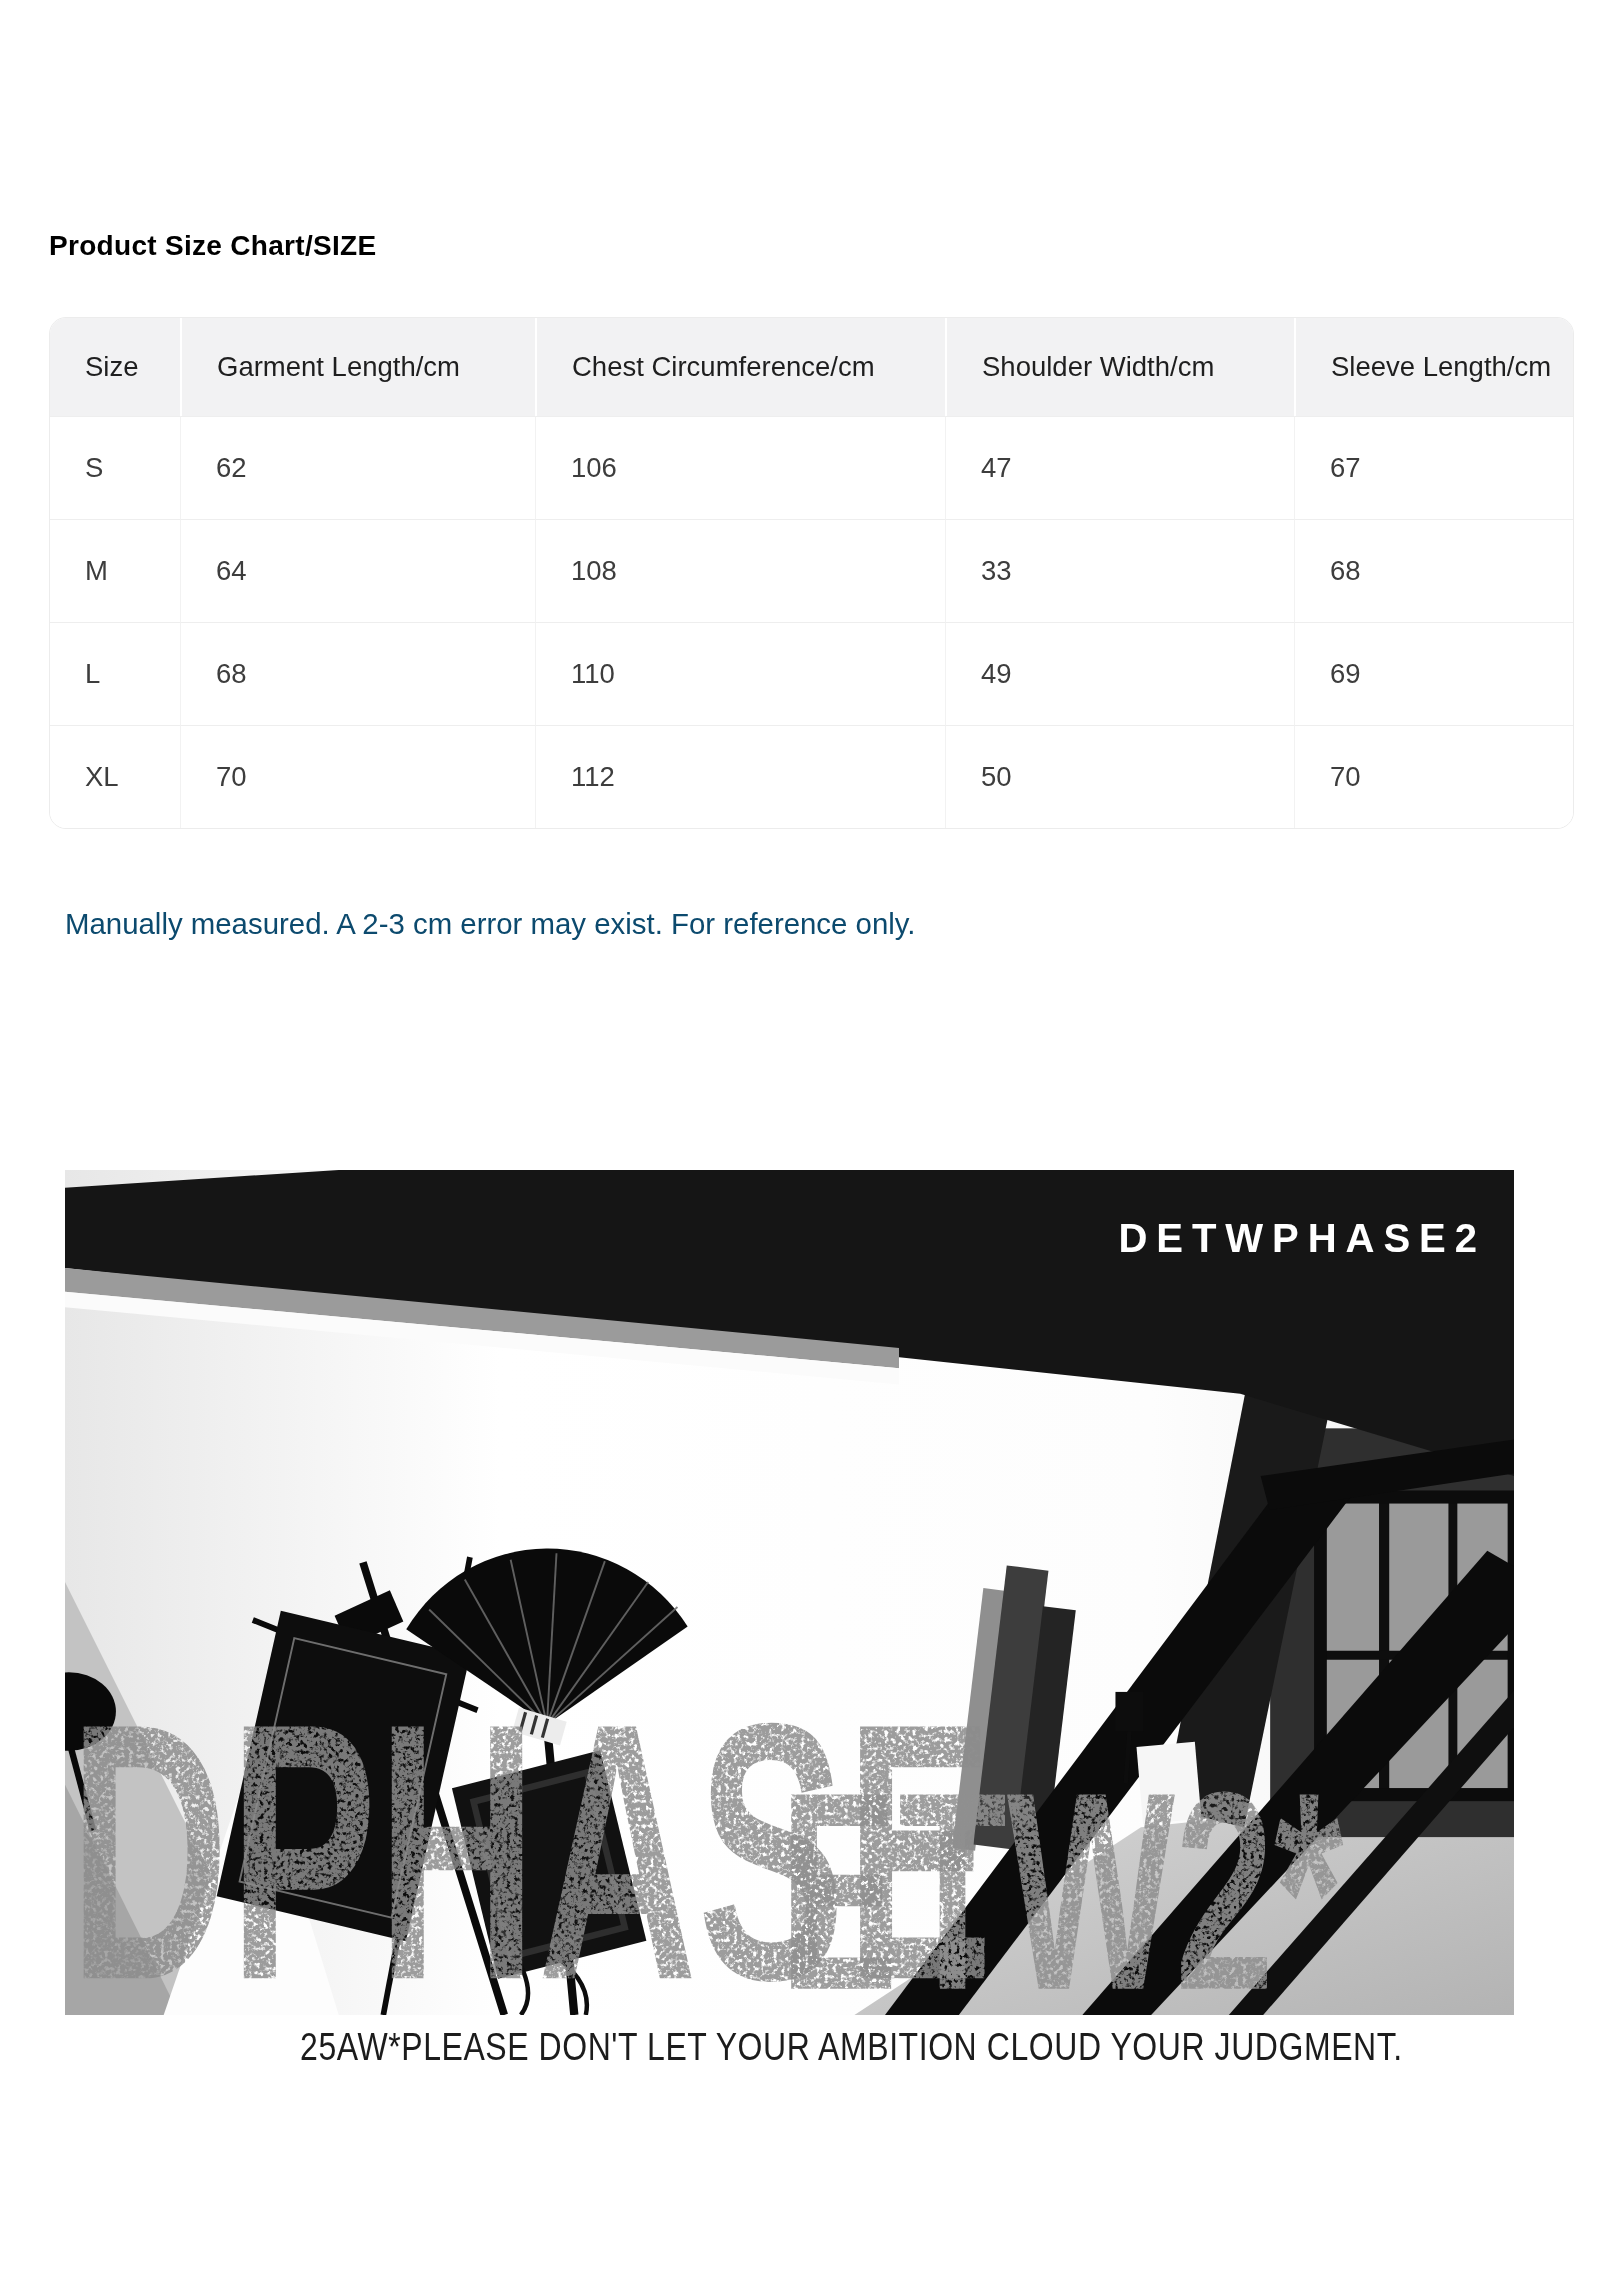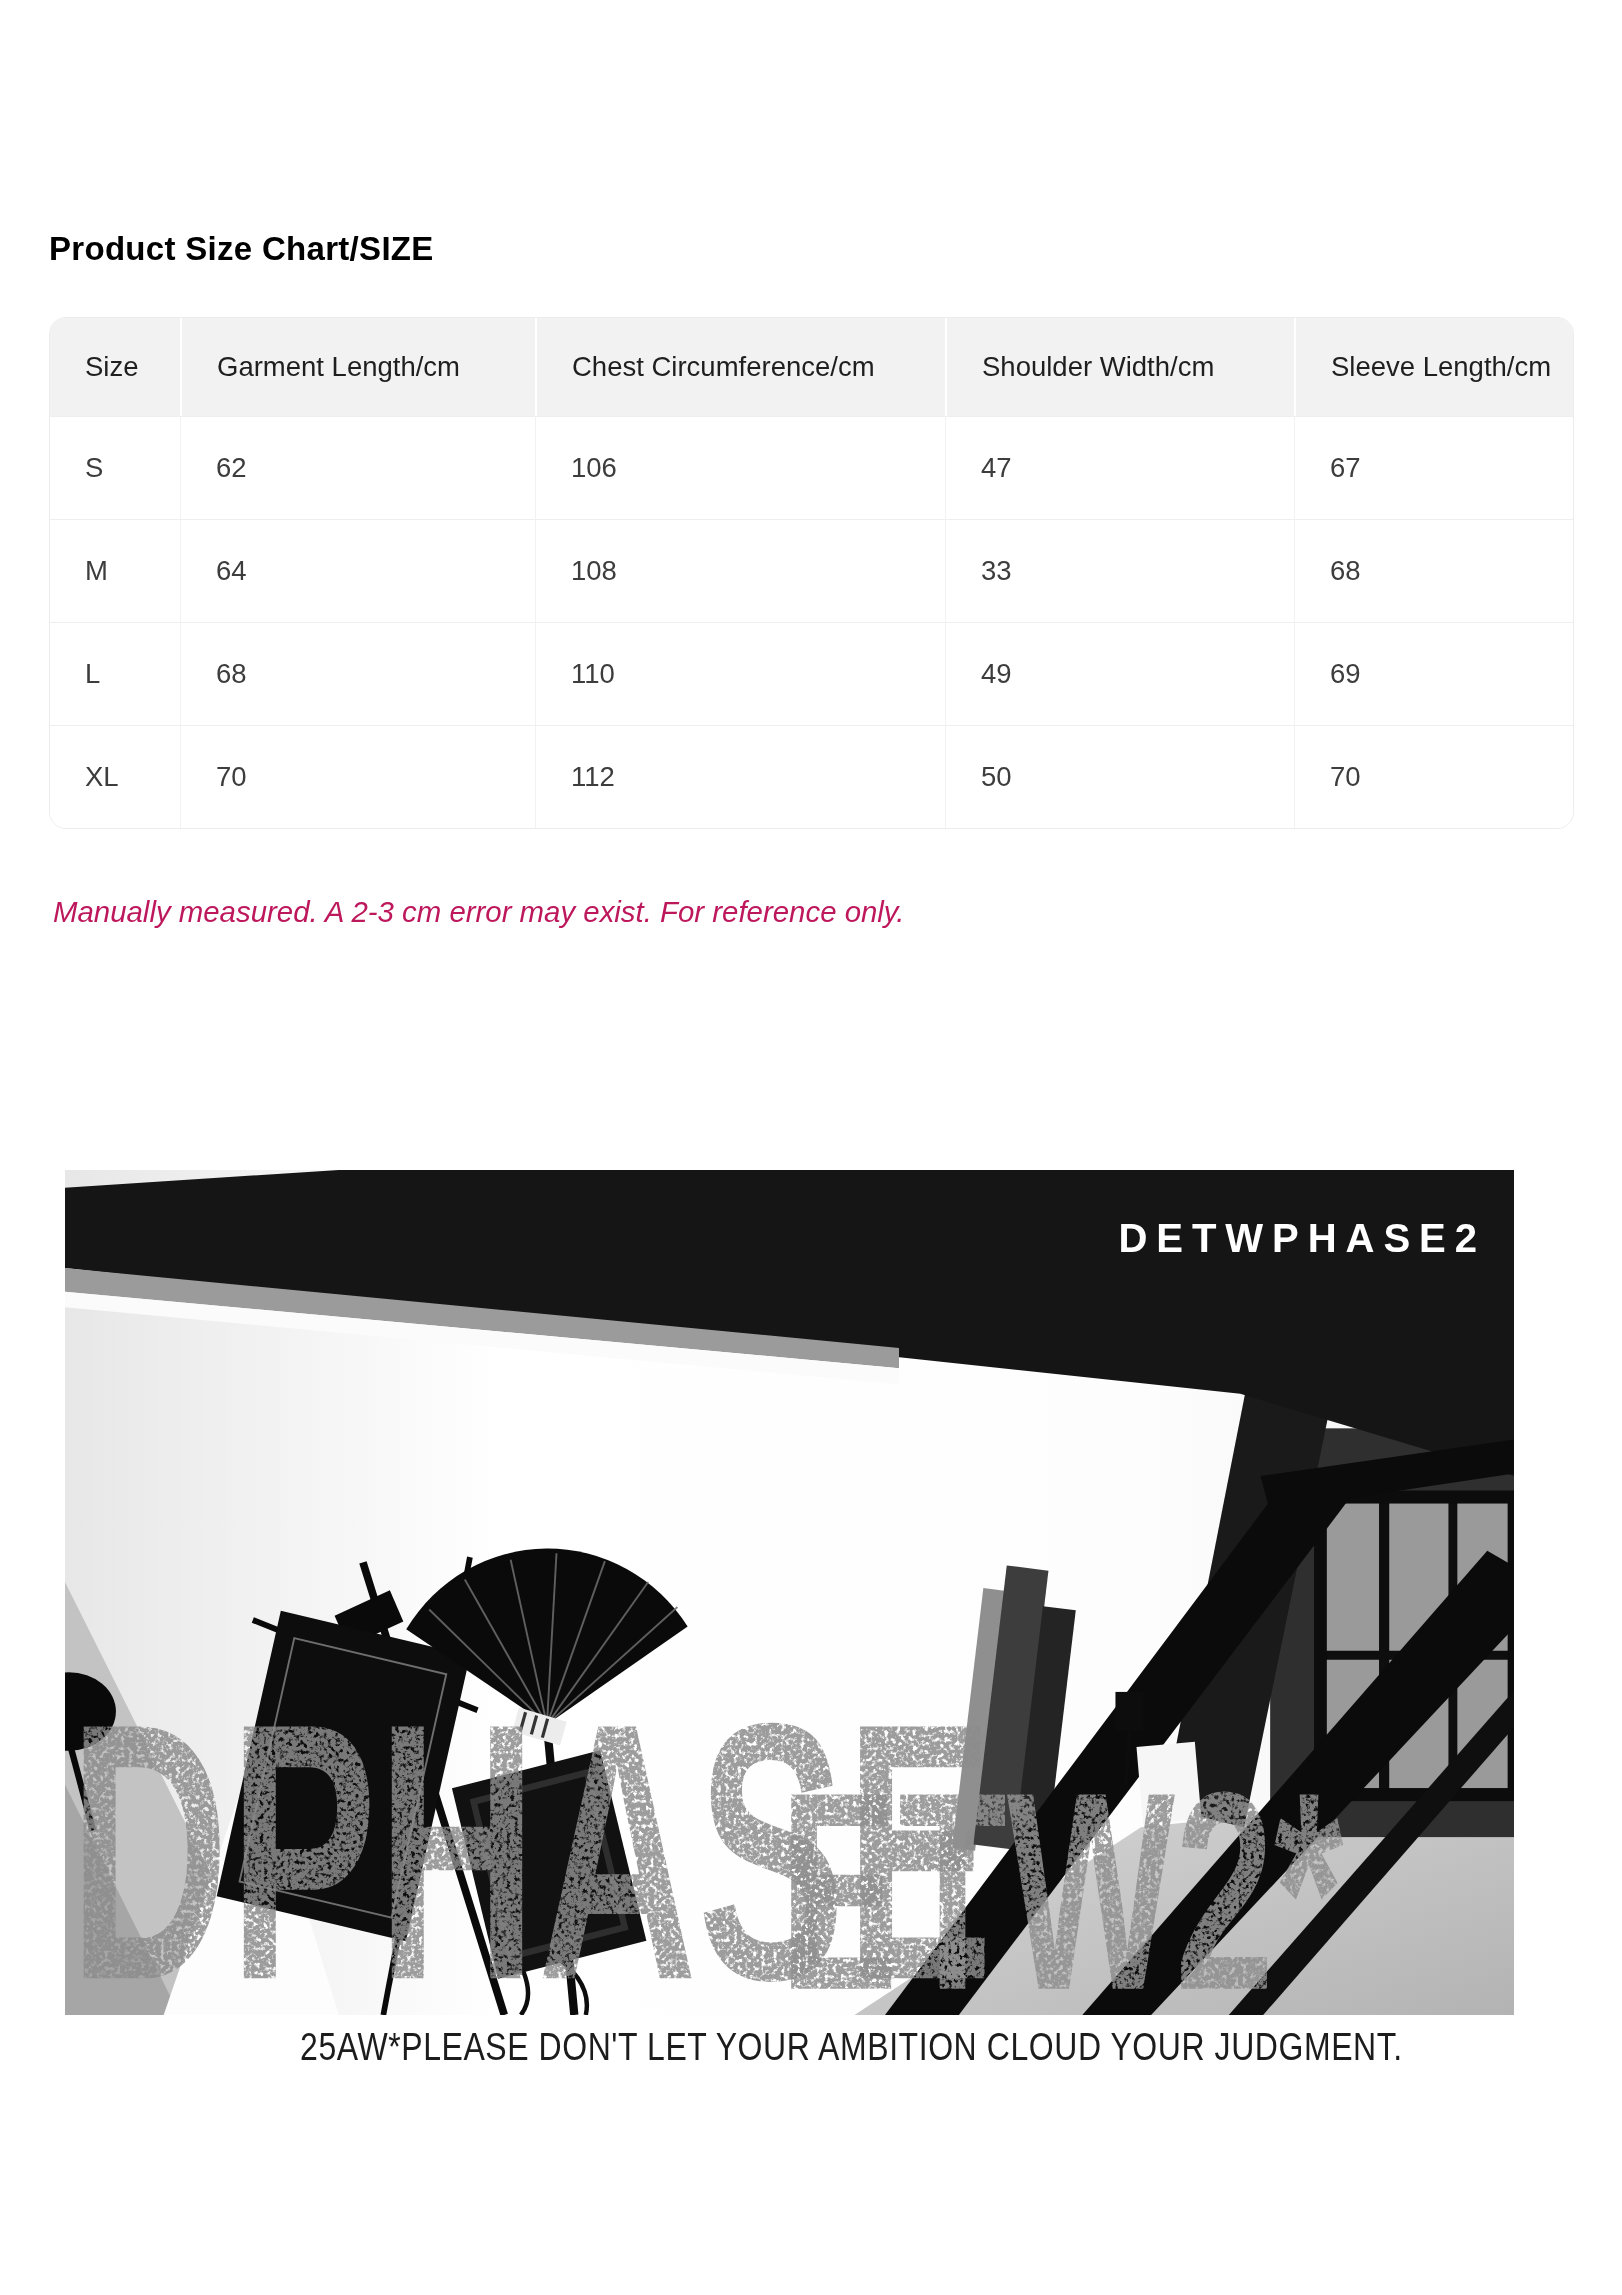--- a/index.html
+++ b/index.html
@@ -8,21 +8,21 @@
     width:1623px;
     height:2295px;
     background:#ffffff;
     font-family:"Liberation Sans", sans-serif;
     overflow:hidden;
   }
   .title{
     position:absolute;
     left:49px; top:230px;
     margin:0;
-    font-size:33px;
+    font-size:28px;
     font-weight:700;
     color:#000000;
     letter-spacing:0.3px;
   }
   .table-wrap{
     position:absolute;
     left:49px; top:317px;
     width:1525px;
     border:1.3px solid #ececec;
     border-radius:17px;
@@ -56,24 +56,23 @@
     color:#3d3d3d;
     text-align:left;
     padding:0 6.5px 0 35px;
     vertical-align:middle;
     border-top:1.3px solid #eeeeee;
   }
   td + td{ border-left:1.3px solid #f2f2f2; }
   .note{
     position:absolute;
     left:49px; top:891px;
-    margin:4px;
+    margin:16px;
     font-size:29.4px;
-    font-style:italic;
-    color:#be185d;
+    color:#0c4a6e;
   }
   .photo{
     position:absolute;
     left:65px; top:1170px;
     width:1449px; height:845px;
   }
   .photo svg{width:100%;height:100%;display:block;}
   .caption{
     position:absolute;
     left:0; top:2025px;

